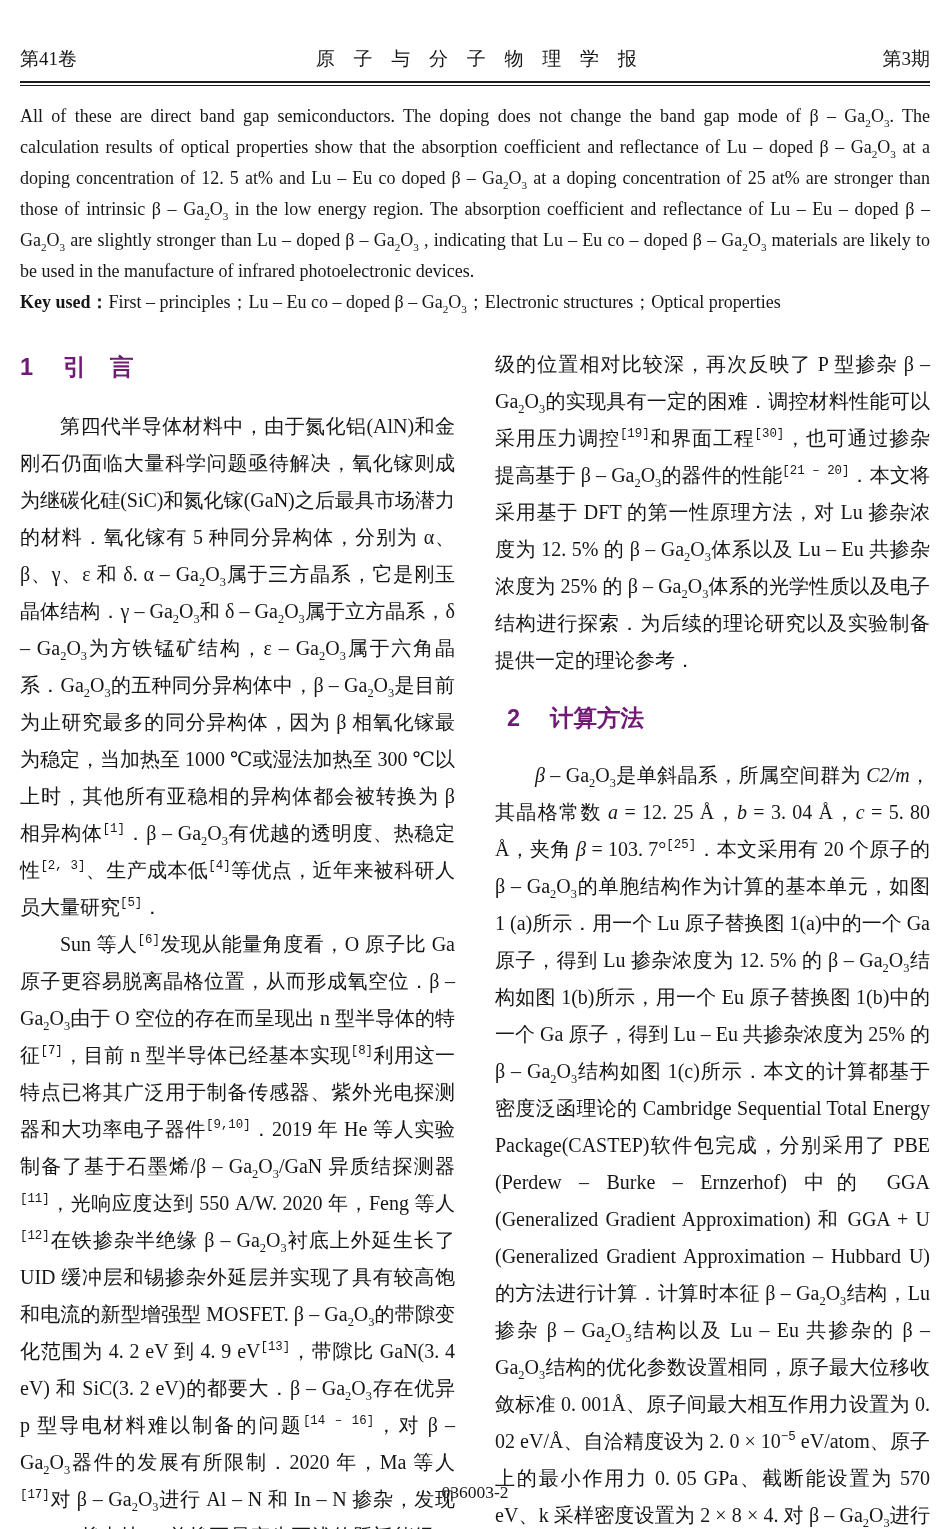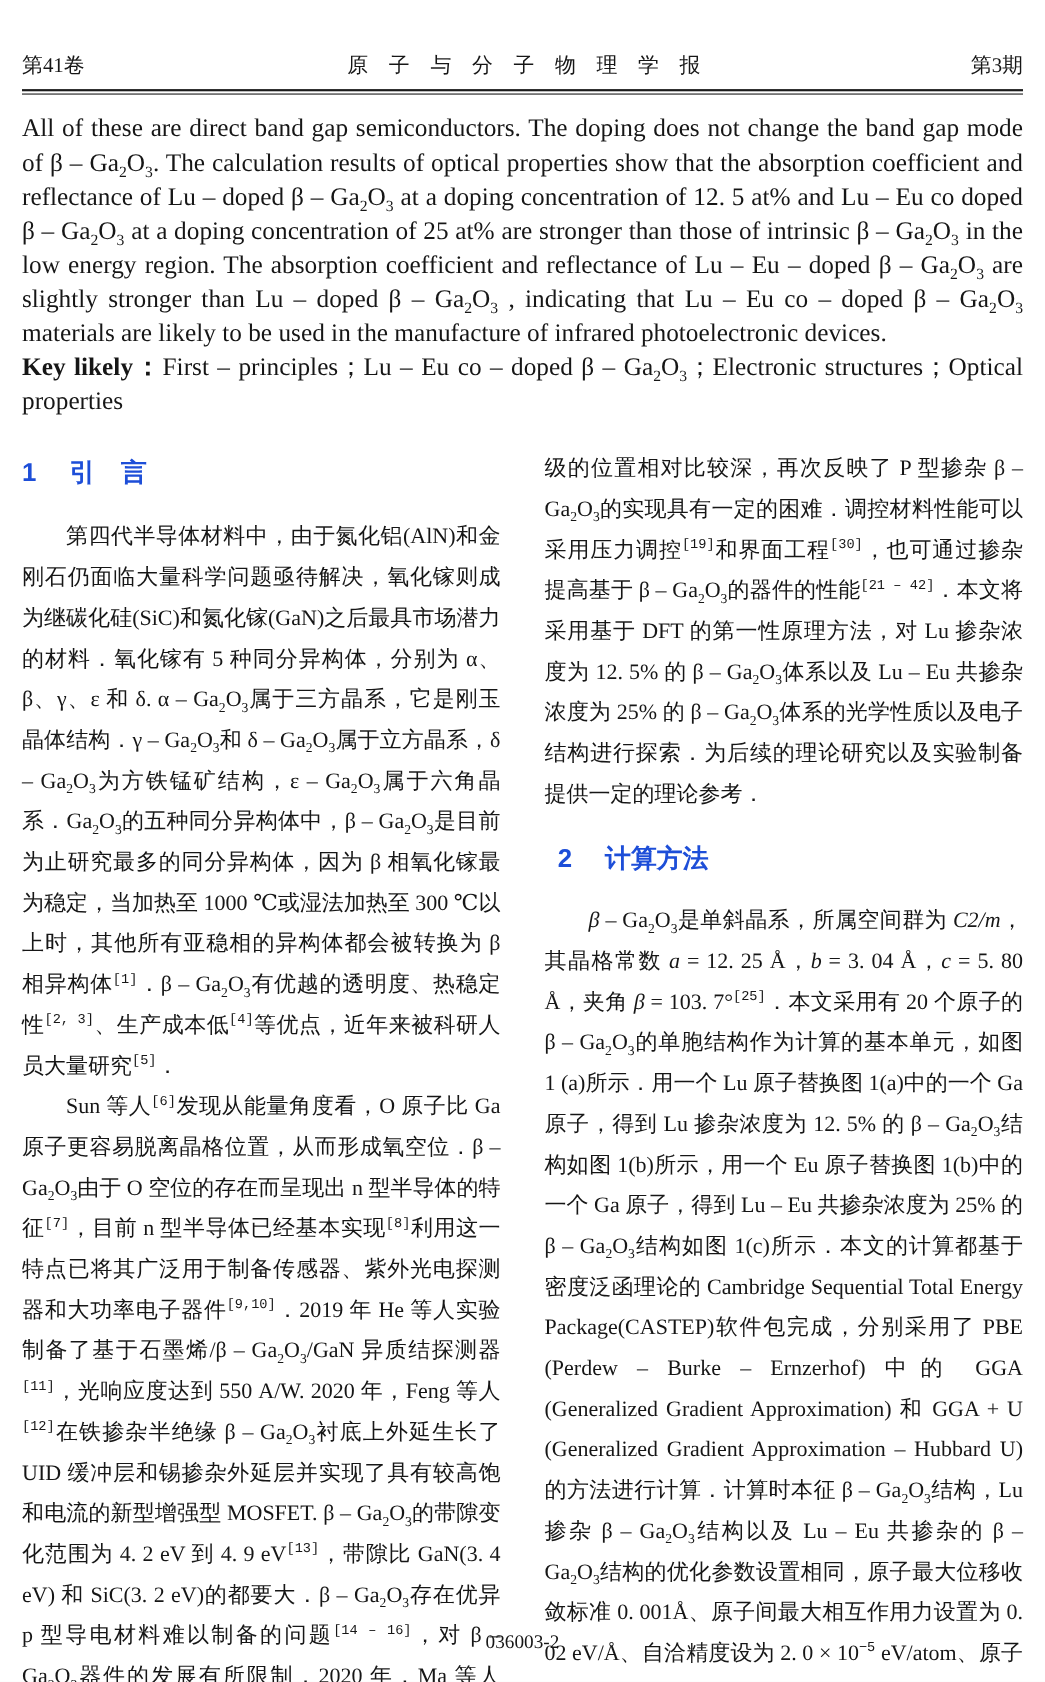--- a/index.html
+++ b/index.html
@@ -21,42 +21,42 @@
   }
   .runhead .jtitle{letter-spacing:7px;text-align:center;}
   .head-rule{
     margin-top:9px;height:2px;
     border-top:2px solid #1b1b1b;
     border-bottom:1px solid #1b1b1b;
   }
   
   .abstract{
     margin-top:15px;
-    font-size:23px;line-height:31px;
+    font-size:18px;line-height:31px;
     text-align:justify;
   }
   .abstract p{margin:0;}
   .keywords b{font-family:"Liberation Serif","DejaVu Serif",serif;}
   
   .columns{
     display:flex;gap:40px;margin-top:28px;
   }
   .col{
     width:435px;flex:0 0 435px;
     font-size:20px;line-height:37px;
     text-align:justify;
   }
   .col p{margin:0;}
   .col p.indent{text-indent:2em;}
   h2.sec{
     font-family:"Liberation Sans","DejaVu Sans",sans-serif;
     font-weight:bold;
     font-size:23.5px;line-height:30px;
     margin:0;
-    color:#1d4ed8;
+    color:#701a75;
   }
   h2.sec .num{display:inline-block;margin-right:30px;}
   h2.sec1{margin:6px 0 26px 0;}
   h2.sec2{margin:24px 0 24px 12px;}
   sub,sup{font-size:0.62em;line-height:0;}
   sup{vertical-align:super;font-family:Liberation Mono, monospace;}
   sub{vertical-align:sub;}
   .pagefoot{
     position:absolute;left:0;right:0;bottom:26px;
     text-align:center;
@@ -70,33 +70,33 @@
 
   <div class="runhead">
     <span>第41卷</span>
     <span class="jtitle">原 子 与 分 子 物 理 学 报</span>
     <span>第3期</span>
   </div>
   <div class="head-rule"></div>
 
   <div class="abstract">
     <p>All of these are direct band gap semiconductors.  The doping does not change the band gap mode of β – Ga<sub>2</sub>O<sub>3</sub>.  The calculation results of optical properties show that the absorption coefficient and reflectance of Lu – doped β – Ga<sub>2</sub>O<sub>3</sub> at a doping concentration of 12. 5 at%  and Lu – Eu co doped β – Ga<sub>2</sub>O<sub>3</sub> at a doping concentration of 25 at%  are stronger than those of intrinsic β – Ga<sub>2</sub>O<sub>3</sub> in the low energy region.  The absorption coefficient and reflectance of Lu – Eu – doped β – Ga<sub>2</sub>O<sub>3</sub> are slightly stronger than Lu – doped β – Ga<sub>2</sub>O<sub>3</sub> , indicating that Lu – Eu co – doped β – Ga<sub>2</sub>O<sub>3</sub> materials are likely to be used in the manufacture of infrared photoelectronic devices.</p>
-    <p class="keywords"><b>Key likely：</b><span>First – principles；Lu – Eu co – doped β – Ga<sub>2</sub>O<sub>3</sub>；Electronic structures；Optical properties</span></p>
+    <p class="keywords"><b>Key used：</b><span>First – principles；Lu – Eu co – doped β – Ga<sub>2</sub>O<sub>3</sub>；Electronic structures；Optical properties</span></p>
   </div>
 
   <div class="columns">
 
     <div class="col">
       <h2 class="sec sec1"><span class="num">1</span><span>引　言</span></h2>
       <p class="indent">第四代半导体材料中，由于氮化铝(AlN)和金刚石仍面临大量科学问题亟待解决，氧化镓则成为继碳化硅(SiC)和氮化镓(GaN)之后最具市场潜力的材料．氧化镓有 5 种同分异构体，分别为 α、β、γ、ε 和 δ.  α – Ga<sub>2</sub>O<sub>3</sub>属于三方晶系，它是刚玉晶体结构．γ – Ga<sub>2</sub>O<sub>3</sub>和 δ – Ga<sub>2</sub>O<sub>3</sub>属于立方晶系，δ – Ga<sub>2</sub>O<sub>3</sub>为方铁锰矿结构，ε – Ga<sub>2</sub>O<sub>3</sub>属于六角晶系．Ga<sub>2</sub>O<sub>3</sub>的五种同分异构体中，β – Ga<sub>2</sub>O<sub>3</sub>是目前为止研究最多的同分异构体，因为 β 相氧化镓最为稳定，当加热至 1000 ℃或湿法加热至 300 ℃以上时，其他所有亚稳相的异构体都会被转换为 β 相异构体<sup>[1]</sup>．β – Ga<sub>2</sub>O<sub>3</sub>有优越的透明度、热稳定性<sup>[2, 3]</sup>、生产成本低<sup>[4]</sup>等优点，近年来被科研人员大量研究<sup>[5]</sup>．</p>
       <p class="indent">Sun 等人<sup>[6]</sup>发现从能量角度看，O 原子比 Ga 原子更容易脱离晶格位置，从而形成氧空位．β – Ga<sub>2</sub>O<sub>3</sub>由于 O 空位的存在而呈现出 n 型半导体的特征<sup>[7]</sup>，目前 n 型半导体已经基本实现<sup>[8]</sup>利用这一特点已将其广泛用于制备传感器、紫外光电探测器和大功率电子器件<sup>[9,10]</sup>．2019 年 He 等人实验制备了基于石墨烯/β – Ga<sub>2</sub>O<sub>3</sub>/GaN 异质结探测器<sup>[11]</sup>，光响应度达到 550 A/W.  2020 年，Feng 等人<sup>[12]</sup>在铁掺杂半绝缘 β – Ga<sub>2</sub>O<sub>3</sub>衬底上外延生长了 UID 缓冲层和锡掺杂外延层并实现了具有较高饱和电流的新型增强型 MOSFET.  β – Ga<sub>2</sub>O<sub>3</sub>的带隙变化范围为 4. 2 eV 到 4. 9 eV<sup>[13]</sup>，带隙比 GaN(3. 4 eV) 和 SiC(3. 2 eV)的都要大．β – Ga<sub>2</sub>O<sub>3</sub>存在优异 p 型导电材料难以制备的问题<sup>[14 – 16]</sup>，对 β – Ga<sub>2</sub>O<sub>3</sub>器件的发展有所限制．2020 年，Ma 等人<sup>[17]</sup>对 β – Ga<sub>2</sub>O<sub>3</sub>进行 Al – N 和 In – N 掺杂，发现 Al – N 掺杂比 N 单掺更易产生更浅的跃迁能级．2018 年，Su 等人研究了 β – GaO中掺杂 Zn 和 Mg，发现掺杂会引入受主能级，但受主能</p>
     </div>
 
     <div class="col">
-      <p>级的位置相对比较深，再次反映了 P 型掺杂 β – Ga<sub>2</sub>O<sub>3</sub>的实现具有一定的困难．调控材料性能可以采用压力调控<sup>[19]</sup>和界面工程<sup>[30]</sup>，也可通过掺杂提高基于 β – Ga<sub>2</sub>O<sub>3</sub>的器件的性能<sup>[21 – 42]</sup>．本文将采用基于 DFT 的第一性原理方法，对 Lu 掺杂浓度为 12. 5% 的 β – Ga<sub>2</sub>O<sub>3</sub>体系以及 Lu – Eu 共掺杂浓度为 25% 的 β – Ga<sub>2</sub>O<sub>3</sub>体系的光学性质以及电子结构进行探索．为后续的理论研究以及实验制备提供一定的理论参考．</p>
+      <p>级的位置相对比较深，再次反映了 P 型掺杂 β – Ga<sub>2</sub>O<sub>3</sub>的实现具有一定的困难．调控材料性能可以采用压力调控<sup>[19]</sup>和界面工程<sup>[30]</sup>，也可通过掺杂提高基于 β – Ga<sub>2</sub>O<sub>3</sub>的器件的性能<sup>[21 – 20]</sup>．本文将采用基于 DFT 的第一性原理方法，对 Lu 掺杂浓度为 12. 5% 的 β – Ga<sub>2</sub>O<sub>3</sub>体系以及 Lu – Eu 共掺杂浓度为 25% 的 β – Ga<sub>2</sub>O<sub>3</sub>体系的光学性质以及电子结构进行探索．为后续的理论研究以及实验制备提供一定的理论参考．</p>
       <h2 class="sec sec2"><span class="num">2</span><span>计算方法</span></h2>
       <p class="indent"><i>β</i> – Ga<sub>2</sub>O<sub>3</sub>是单斜晶系，所属空间群为 <i>C2/m</i>，其晶格常数 <i>a</i> = 12. 25 Å，<i>b</i> = 3. 04 Å，<i>c</i> = 5. 80 Å，夹角 <i>β</i> = 103. 7°<sup>[25]</sup>．本文采用有 20 个原子的 β – Ga<sub>2</sub>O<sub>3</sub>的单胞结构作为计算的基本单元，如图 1 (a)所示．用一个 Lu 原子替换图 1(a)中的一个 Ga 原子，得到 Lu 掺杂浓度为 12. 5% 的 β – Ga<sub>2</sub>O<sub>3</sub>结构如图 1(b)所示，用一个 Eu 原子替换图 1(b)中的一个 Ga 原子，得到 Lu – Eu 共掺杂浓度为 25% 的 β – Ga<sub>2</sub>O<sub>3</sub>结构如图 1(c)所示．本文的计算都基于密度泛函理论的 Cambridge Sequential Total Energy Package(CASTEP)软件包完成，分别采用了 PBE (Perdew – Burke – Ernzerhof) 中的 GGA (Generalized Gradient Approximation) 和 GGA + U (Generalized Gradient Approximation – Hubbard U) 的方法进行计算．计算时本征 β – Ga<sub>2</sub>O<sub>3</sub>结构，Lu 掺杂 β – Ga<sub>2</sub>O<sub>3</sub>结构以及 Lu – Eu 共掺杂的 β – Ga<sub>2</sub>O<sub>3</sub>结构的优化参数设置相同，原子最大位移收敛标准 0. 001Å、原子间最大相互作用力设置为 0. 02 eV/Å、自洽精度设为 2. 0 × 10<sup>−5</sup> eV/atom、原子上的最小作用力 0. 05 GPa、截断能设置为 570 eV、k 采样密度设置为 2 × 8 × 4.  对 β – Ga<sub>2</sub>O<sub>3</sub>进行几何优化，结构优化完成的标志是 4 个参数均达到或优于收敛标准．</p>
 
     </div>
 
   </div>
 
   <div class="pagefoot">036003-2</div>
 
 </div>

